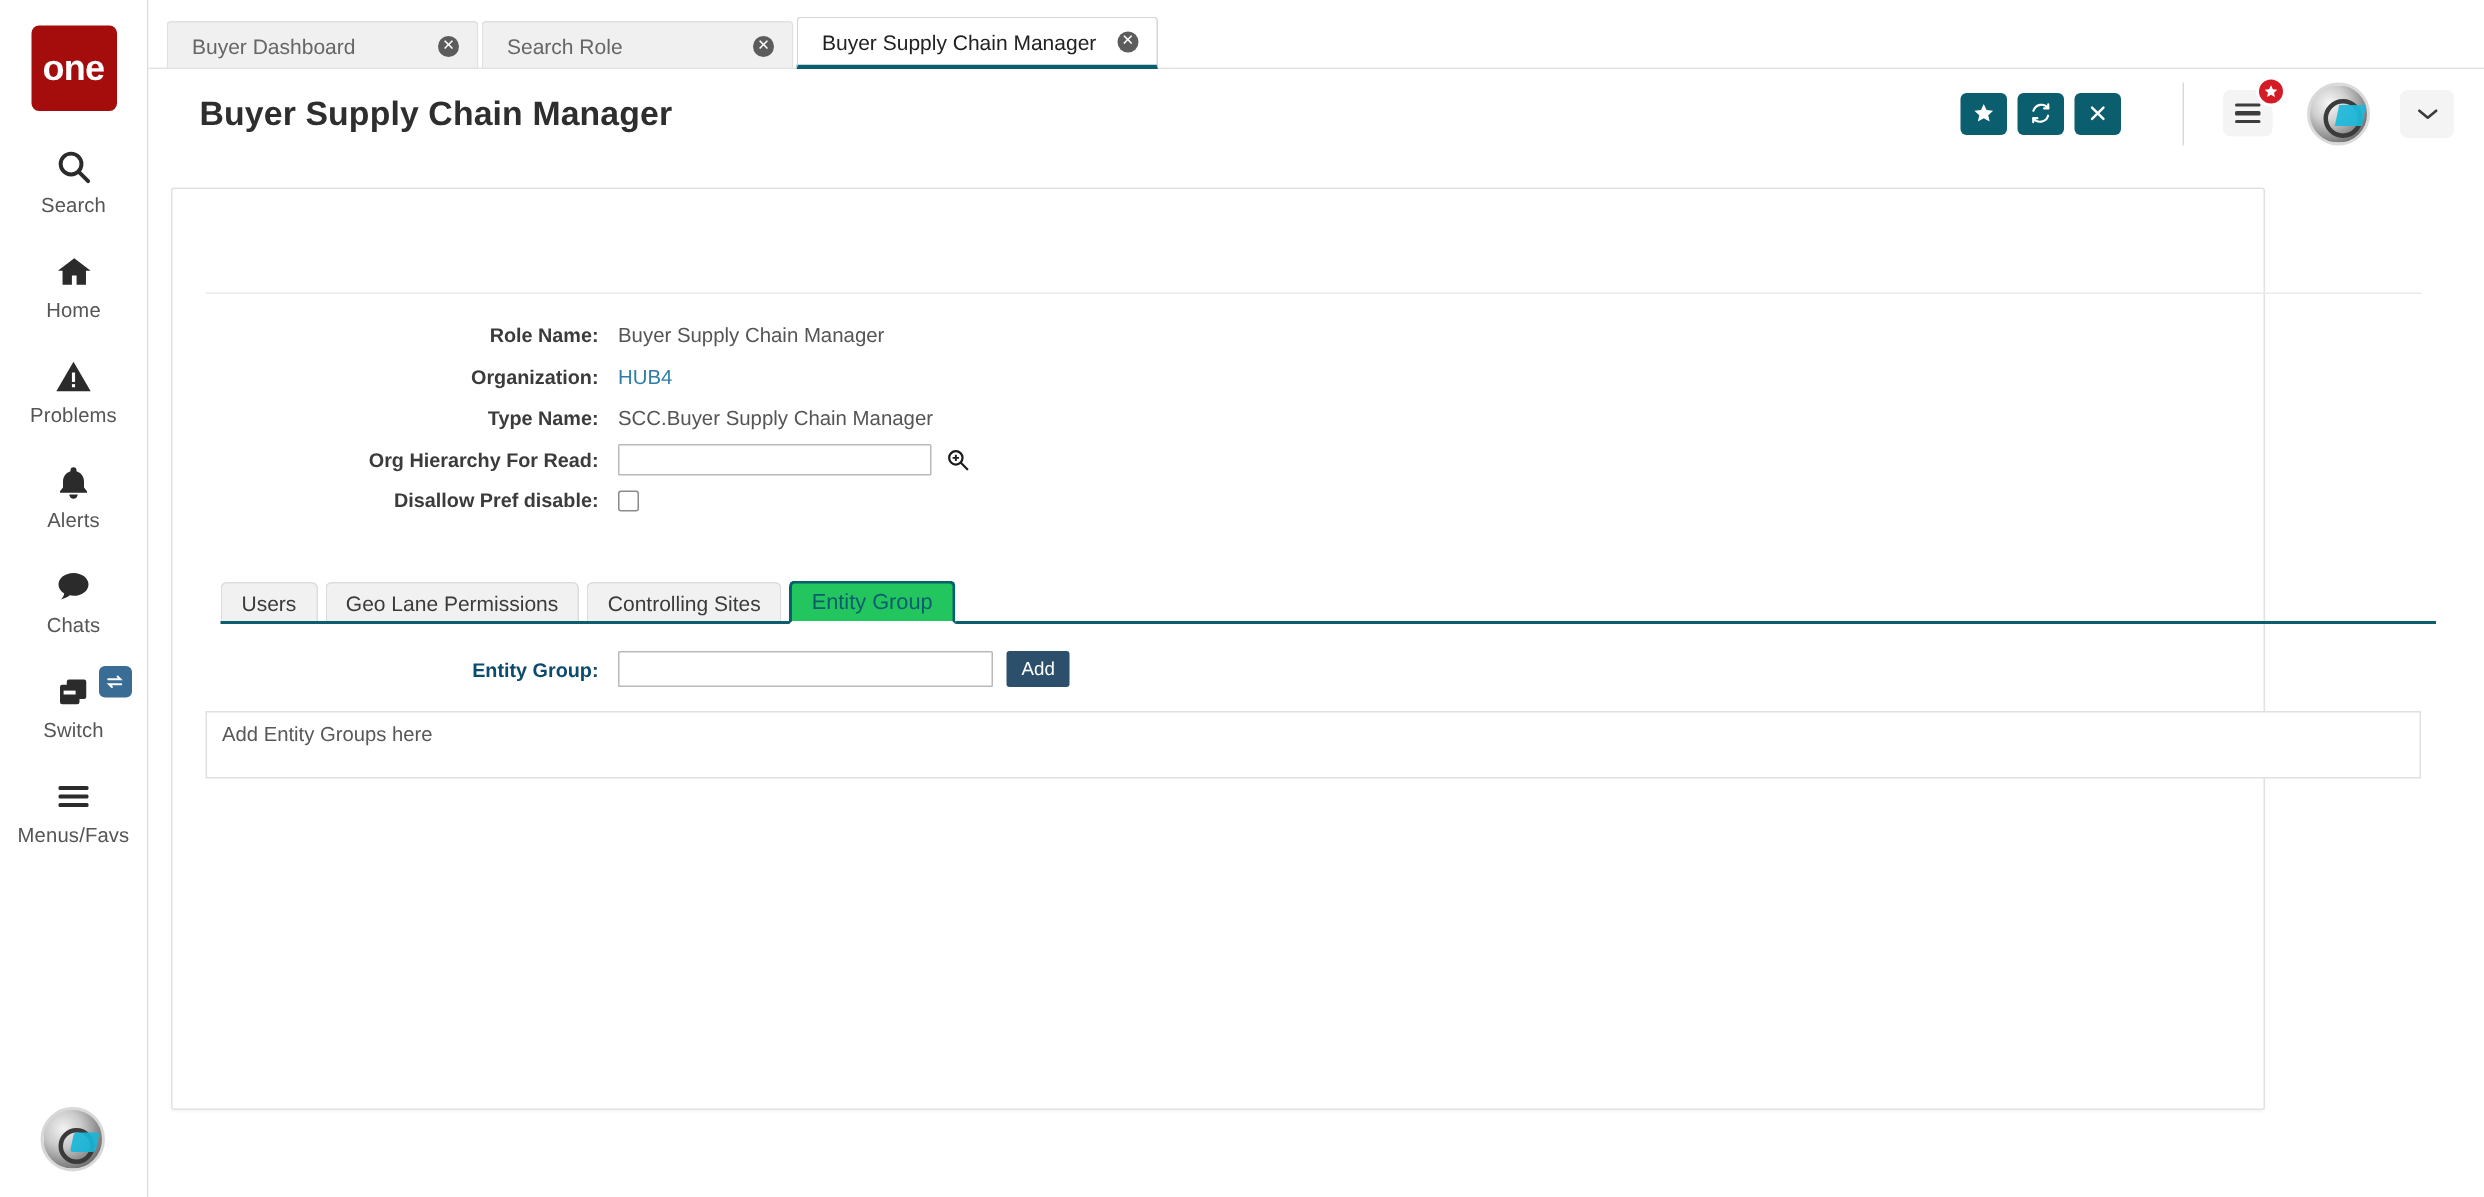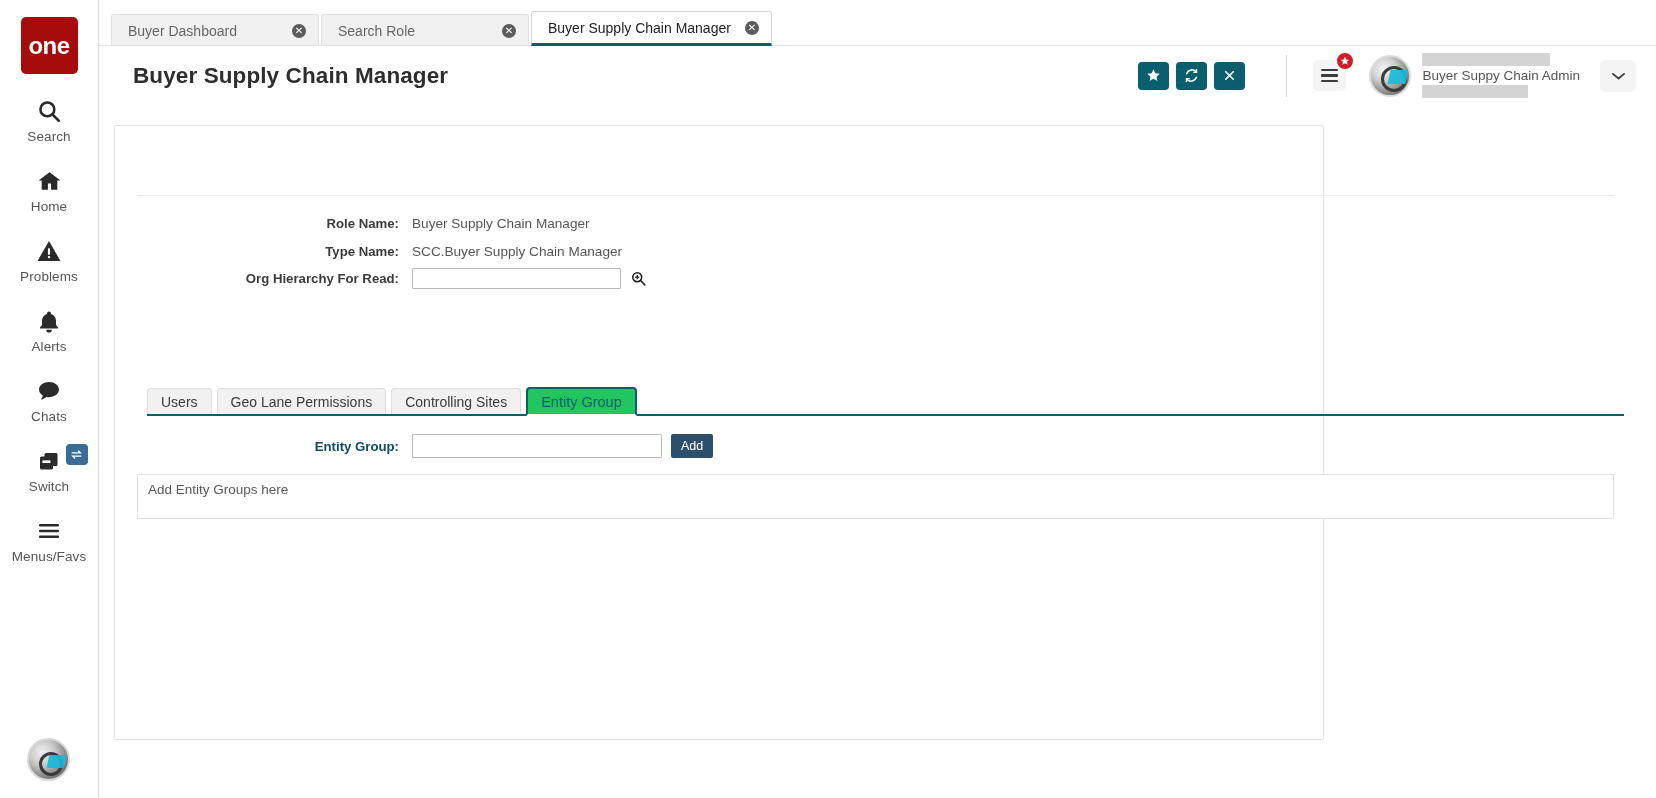--- a/index.html
+++ b/index.html
@@ -163,21 +163,21 @@
   .chev {
     width: 36px; height: 32px; border-radius: 5px; background: #f4f4f4;
     margin-left: 20px; margin-right: 20px;
     display: flex; align-items: center; justify-content: center;
     color: #3c3c3c; font-size: 13px; cursor: pointer;
   }
 
   
   .card {
     position: absolute; left: 15px; top: 125px;
-    width: 1210px; height: 615px;
+    width: 1396px; height: 615px;
     background: #fff; border: 1px solid #e2e2e2;
     border-radius: 2px;
     box-shadow: 0 1px 2px rgba(0,0,0,.04);
   }
   .card-rule {
     position: absolute; left: 22px; top: 69px; width: 1477px; height: 1px; background: #eaeaea;
   }
 
   
   .form { position: absolute; left: 0; top: 84px; width: 100%; }
@@ -405,64 +405,67 @@
           </div>
           <div class="ham-badge">
             <svg width="10" height="10" viewBox="0 0 24 24" fill="#fff">
               <path d="M12 2l3 6.5 7 .8-5.2 4.7 1.5 6.9L12 17.3 5.7 20.9l1.5-6.9L2 9.3l7-.8z"></path>
             </svg>
           </div>
         </div>
 
         <div class="hdr-avatar"></div>
 
-        <div class="userblock">
-          <div class="redact top"></div>
-          <div class="username">Buyer Suppy Chain Admin</div>
-          <div class="redact bot"></div>
-        </div>
 
         <div class="chev">
           <svg width="15" height="10" viewBox="0 0 24 14" fill="none" stroke="#3c3c3c" stroke-width="2.8" stroke-linecap="round" stroke-linejoin="round">
             <path d="M3 3.5L12 11l9-7.5"></path>
           </svg>
         </div>
       </div>
     </div>
 
     <div class="card">
       <div class="card-rule"></div>
 
       <div class="form">
 
         <div class="frow">
           <div class="flabel">Role Name:</div>
           <div class="fvalue">Buyer Supply Chain Manager</div>
         </div>
 
+        <div class="frow">
+          <div class="flabel">Organization:</div>
+          <div class="fvalue link">HUB4</div>
+        </div>
 
         <div class="frow">
           <div class="flabel">Type Name:</div>
           <div class="fvalue">SCC.Buyer Supply Chain Manager</div>
         </div>
 
 
         <div class="frow">
           <div class="flabel">Org Hierarchy For Read:</div>
           <input class="finput" value="" style="">
           <span class="lookup">
             <svg width="17" height="17" viewBox="0 0 24 24" fill="none" stroke="#1c1c1c" stroke-width="2.1">
               <circle cx="10.2" cy="10.2" r="6.3"></circle>
                 <line x1="14.9" y1="14.9" x2="21" y2="21" stroke-linecap="round"></line>
               <line x1="7.2" y1="10.2" x2="13.2" y2="10.2" stroke-width="1.8"></line>
                 <line x1="10.2" y1="7.2" x2="10.2" y2="13.2" stroke-width="1.8"></line>
             </svg>
           </span>
         </div>
 
+        <div class="frow">
+          <div class="flabel">Disallow Pref disable:</div>
+          <input type="checkbox" class="fcheck" style="">
+        </div>
       </div>
 
       <div class="inner-tabs">
         <div class="itab">
           <span>Users</span>
         </div>
         <div class="itab">
           <span>Geo Lane Permissions</span>
         </div>
         <div class="itab">

